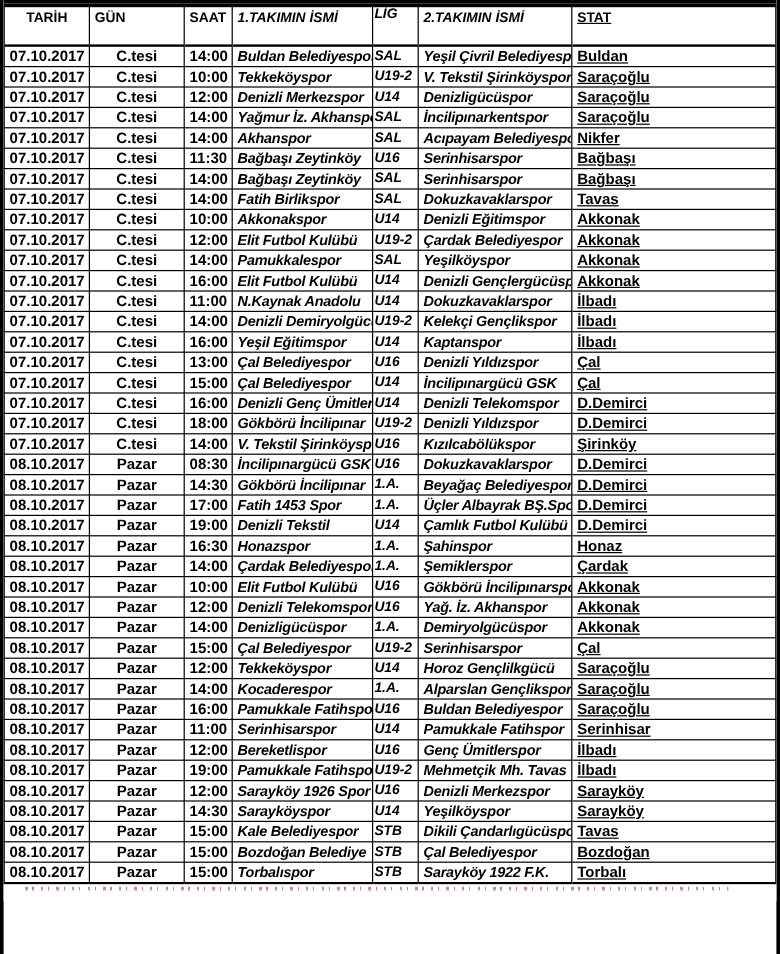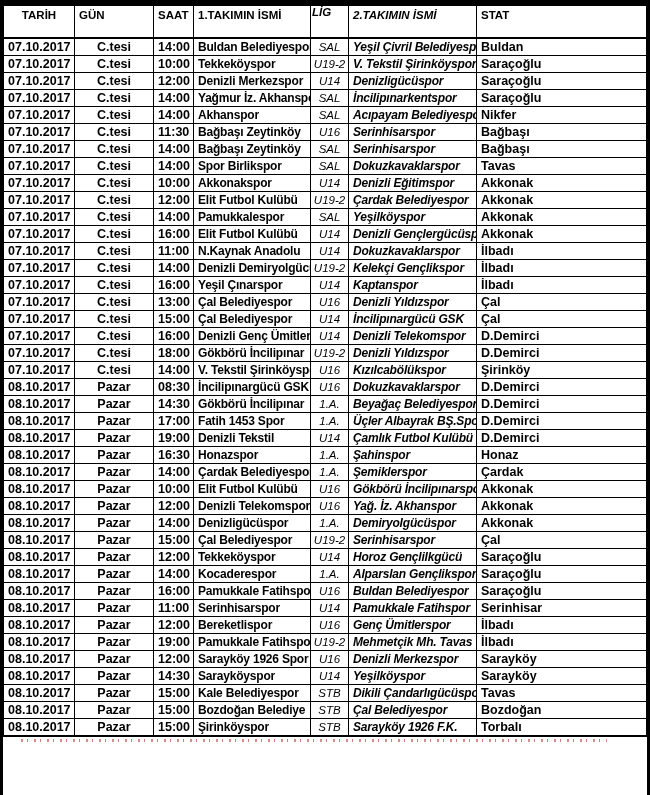--- a/index.html
+++ b/index.html
@@ -45,24 +45,24 @@
   .schedule td{
     height:16.6px;
     padding:0 4px;
     font-size:12.5px;
     line-height:16px;
     vertical-align:middle;
   }
   .col-tarih{width:71px;text-align:left;font-weight:bold;}
   .col-gun{width:79px;text-align:center;font-weight:bold;border-radius:12px;}
   .col-saat{width:40px;text-align:center;font-weight:bold;padding:0 2px;}
-  .col-takim1{width:117px;font-weight:600;padding:0 3px;}
-  .col-lig{width:38px;text-align:center;font-weight:normal;font-style:italic;font-size:11.5px !important;padding:0 1px !important;}
+  .col-takim1{width:117px;font-style:italic;font-weight:600;padding:0 3px;}
+  .col-lig{width:38px;text-align:left;font-weight:bold;font-style:italic;font-size:11.5px !important;padding:0 1px !important;}
   .col-takim2{width:128px;font-style:italic;font-weight:600;padding:0 3px;}
-  .col-stat{font-weight:bold;}
+  .col-stat{font-weight:bold;text-decoration:underline;}
   td.col-takim1,td.col-takim2{font-size:12px;letter-spacing:-0.2px;}
   .schedule tbody tr:last-child td{border-bottom:2px solid #000;}
   .red-clip{
     position:relative;
     height:14px;
     overflow:hidden;
     background:#fff;
   }
   .red-strip{
     position:absolute;
@@ -162,21 +162,21 @@
           <td class="col-saat">14:00</td>
           <td class="col-takim1">Bağbaşı Zeytinköy</td>
           <td class="col-lig">SAL</td>
           <td class="col-takim2">Serinhisarspor</td>
           <td class="col-stat">Bağbaşı</td>
         </tr>
         <tr>
           <td class="col-tarih">07.10.2017</td>
           <td class="col-gun">C.tesi</td>
           <td class="col-saat">14:00</td>
-          <td class="col-takim1">Spor Birlikspor</td>
+          <td class="col-takim1">Fatih Birlikspor</td>
           <td class="col-lig">SAL</td>
           <td class="col-takim2">Dokuzkavaklarspor</td>
           <td class="col-stat">Tavas</td>
         </tr>
         <tr>
           <td class="col-tarih">07.10.2017</td>
           <td class="col-gun">C.tesi</td>
           <td class="col-saat">10:00</td>
           <td class="col-takim1">Akkonakspor</td>
           <td class="col-lig">U14</td>
@@ -225,21 +225,21 @@
           <td class="col-saat">14:00</td>
           <td class="col-takim1">Denizli Demiryolgücü</td>
           <td class="col-lig">U19-2</td>
           <td class="col-takim2">Kelekçi Gençlikspor</td>
           <td class="col-stat">İlbadı</td>
         </tr>
         <tr>
           <td class="col-tarih">07.10.2017</td>
           <td class="col-gun">C.tesi</td>
           <td class="col-saat">16:00</td>
-          <td class="col-takim1">Yeşil Çınarspor</td>
+          <td class="col-takim1">Yeşil Eğitimspor</td>
           <td class="col-lig">U14</td>
           <td class="col-takim2">Kaptanspor</td>
           <td class="col-stat">İlbadı</td>
         </tr>
         <tr>
           <td class="col-tarih">07.10.2017</td>
           <td class="col-gun">C.tesi</td>
           <td class="col-saat">13:00</td>
           <td class="col-takim1">Çal Belediyespor</td>
           <td class="col-lig">U16</td>
@@ -459,23 +459,23 @@
           <td class="col-saat">15:00</td>
           <td class="col-takim1">Bozdoğan Belediye</td>
           <td class="col-lig">STB</td>
           <td class="col-takim2">Çal Belediyespor</td>
           <td class="col-stat">Bozdoğan</td>
         </tr>
         <tr>
           <td class="col-tarih">08.10.2017</td>
           <td class="col-gun">Pazar</td>
           <td class="col-saat">15:00</td>
-          <td class="col-takim1">Şirinköyspor</td>
+          <td class="col-takim1">Torbalıspor</td>
           <td class="col-lig">STB</td>
-          <td class="col-takim2">Sarayköy 1926 F.K.</td>
+          <td class="col-takim2">Sarayköy 1922 F.K.</td>
           <td class="col-stat">Torbalı</td>
         </tr>
       </tbody>
   </table>
 
   <div class="red-clip">
     <div class="red-strip"></div>
   </div>
 </div>
 

